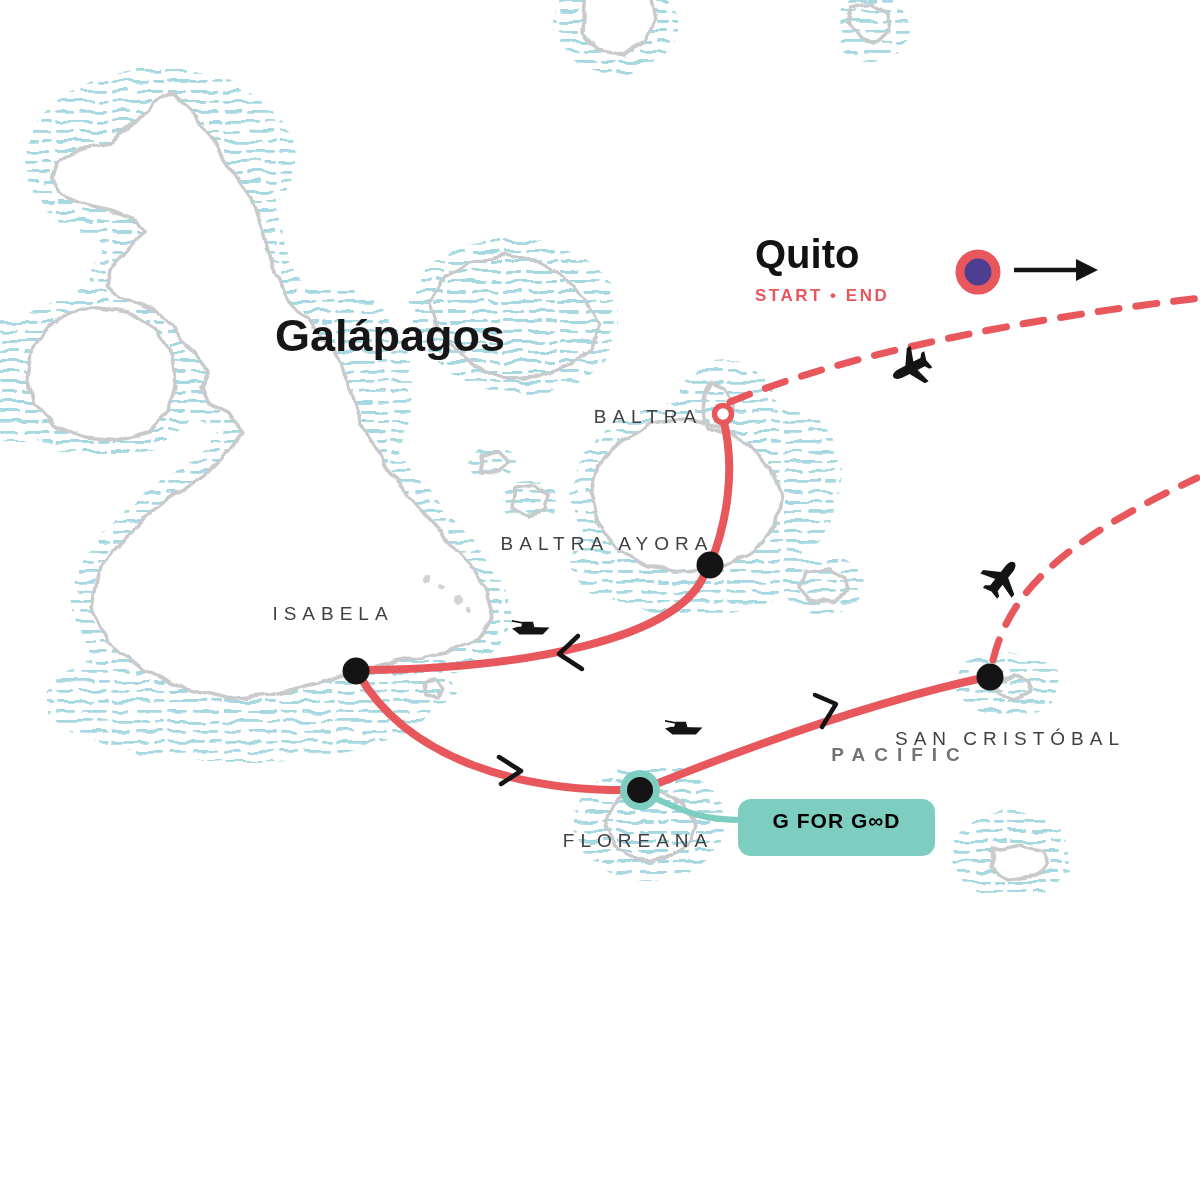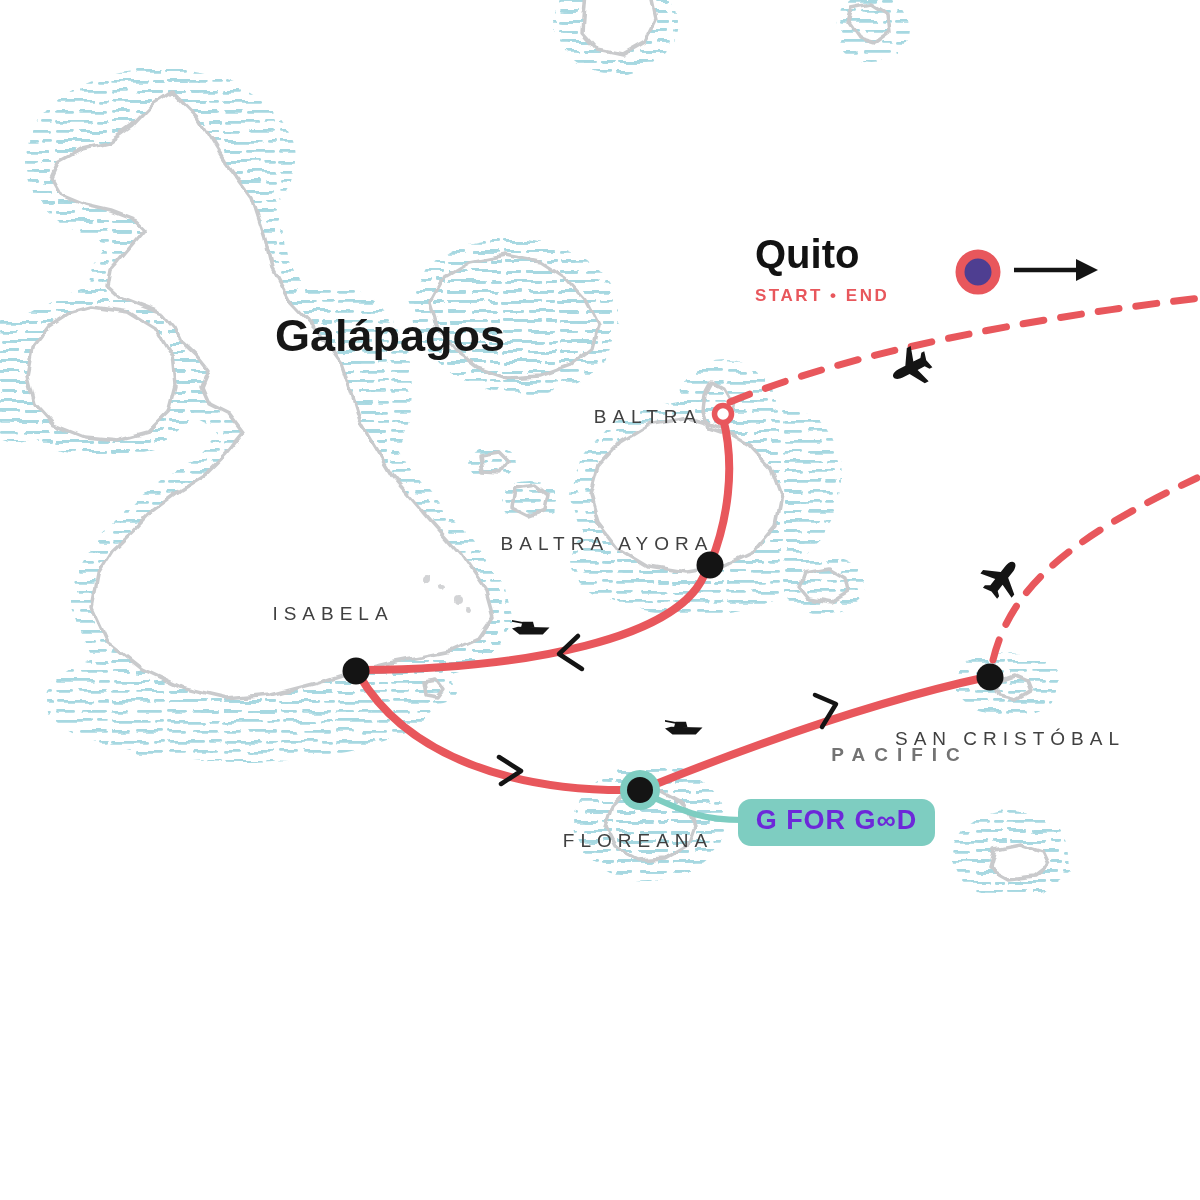--- a/index.html
+++ b/index.html
@@ -8,23 +8,23 @@
   .stage svg{position:absolute;left:0;top:0;}
   .lbl{position:absolute;transform:translateX(-50%);white-space:nowrap;
        color:#404040;font-size:19px;letter-spacing:6px;font-weight:400;}
   .lbl-ocean{color:#737373;letter-spacing:9px;font-weight:bold;}
   .map-title{position:absolute;left:390px;top:296px;transform:translateX(-50%);
              text-align:center;color:#161616;font-weight:700;font-size:45px;line-height:51px;
              letter-spacing:0px;margin-top:14px;}
   .quito-block{position:absolute;left:755px;top:233px;}
   .quito-city{color:#121212;font-weight:700;font-size:40px;line-height:42px;}
   .quito-cap{color:#e8575c;font-weight:700;font-size:17px;letter-spacing:2.5px;margin-top:11px;}
-  .gfg-badge{position:absolute;left:738px;top:799px;width:197px;height:47px;
-             background:#7ecdc1;border-radius:13px;color:#6d28d9;font-weight:700;
-             font-size:27px;letter-spacing:1px;line-height:43px;text-align:center;}
+  .gfg-badge{position:absolute;left:738px;top:799px;width:197px;height:57px;
+             background:#7ecdc1;border-radius:13px;color:#000000;font-weight:700;
+             font-size:21px;letter-spacing:1px;line-height:43px;text-align:center;}
 </style>
 </head>
 <body>
 
 <div class="stage">
 
 <svg width="1200" height="1200" viewBox="0 0 1200 1200">
   <defs>
     <pattern id="wl" width="56" height="20" patternUnits="userSpaceOnUse">
       <g fill="#a6d8e1">

